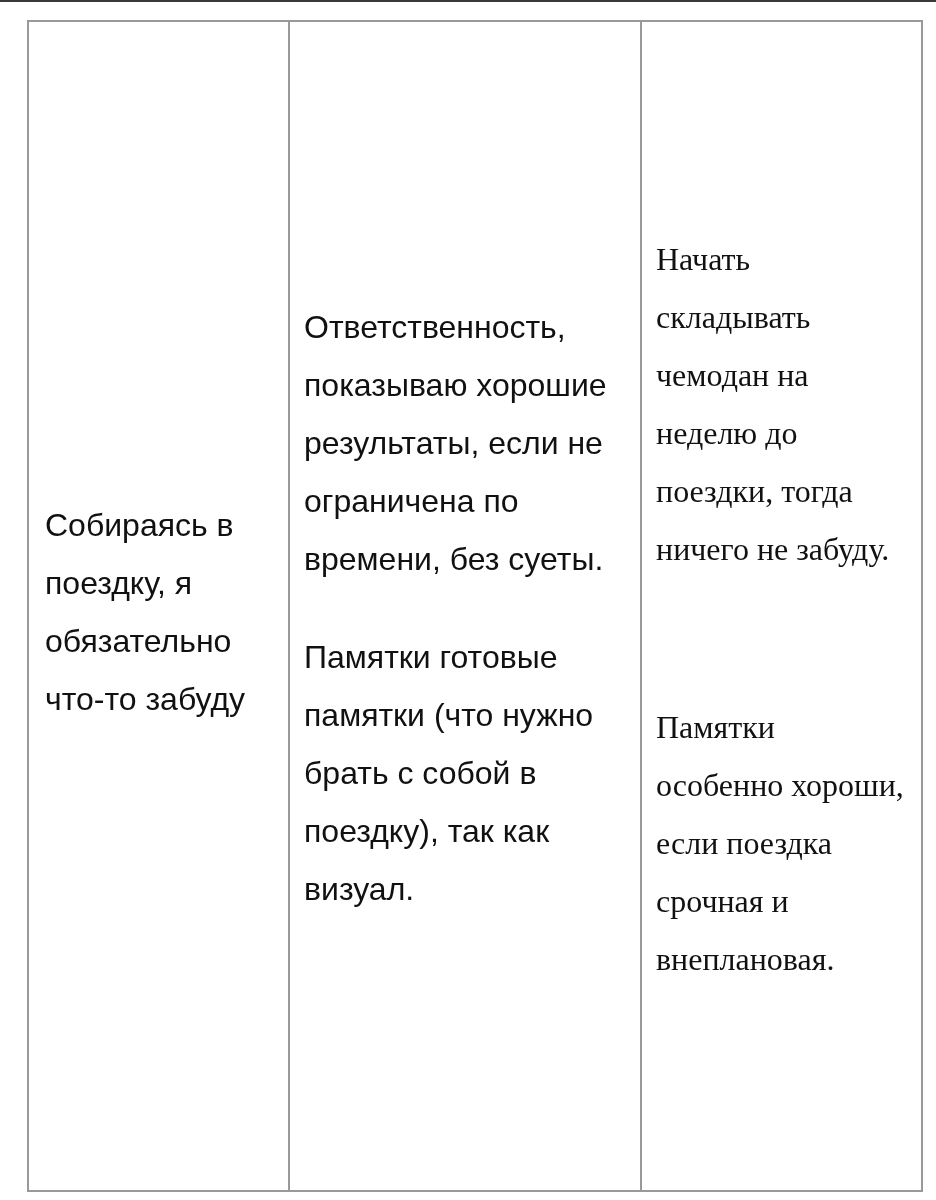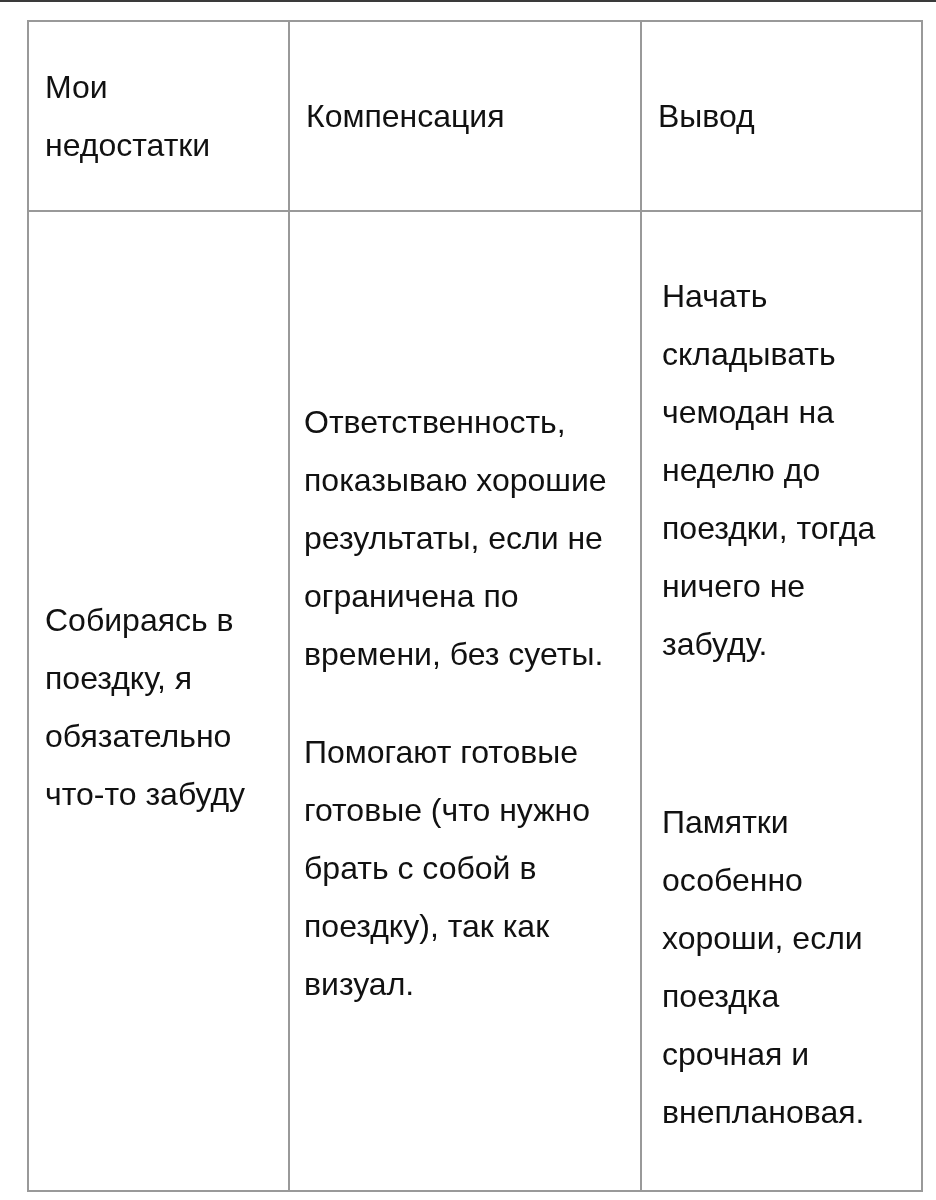--- a/index.html
+++ b/index.html
@@ -54,40 +54,29 @@
 
 <div class="top-rule"></div>
 
 <table class="doc-table">
   <colgroup>
     <col class="c1">
     <col class="c2">
     <col class="c3">
   </colgroup>
   <tbody>
-      <tr class="head-row">
-    <th>
-      <span class="cell-inner">Мои недостатки</span>
-    </th>
-    <th>
-      <span class="cell-inner">Компенсация</span>
-    </th>
-    <th>
-      <span class="cell-inner">Вывод</span>
-    </th>
-  </tr>
   <tr>
     <td style="padding-top:12px;">
       <span class="cell-inner">Собираясь в поездку, я обязательно что-то забуду</span>
     </td>
     <td style="padding-top:4px; padding-left:14px;border-radius:20px;">
       <span class="para">Ответственность, показываю хорошие результаты, если не ограничена по времени, без суеты.</span>
       <span class="gap-mid"></span>
-      <span class="para">Помогают готовые готовые (что нужно брать с собой в поездку), так как визуал.</span>
+      <span class="para">Памятки готовые памятки (что нужно брать с собой в поездку), так как визуал.</span>
     </td>
-    <td style="padding-top:6px; padding-left:20px;">
+    <td style="padding-top:6px; padding-left:14px;font-family:Liberation Serif, serif;">
       <span class="para">Начать складывать чемодан на неделю до поездки, тогда ничего не забуду.</span>
       <span class="gap-right"></span>
       <span class="para">Памятки особенно хороши, если поездка срочная и внеплановая.</span>
     </td>
   </tr>
 </tbody>
   </table>
 
 </body></html>

